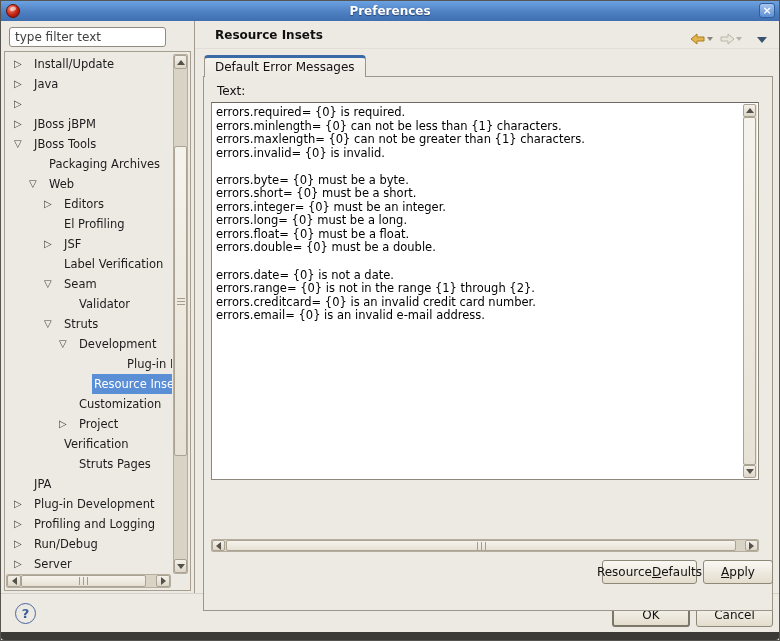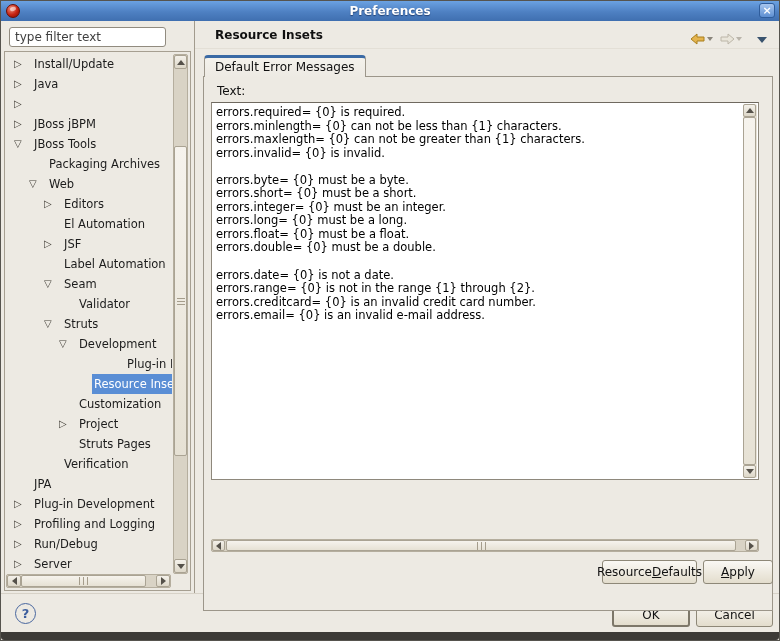--- a/index.html
+++ b/index.html
@@ -142,29 +142,29 @@
         <div class="tree-row" style="padding-left: 23px;">
           <span class="tree-arrow">▽</span>
           <span class="tree-label">Web</span>
         </div>
         <div class="tree-row" style="padding-left: 38px;">
           <span class="tree-arrow">▷</span>
           <span class="tree-label">Editors</span>
         </div>
         <div class="tree-row" style="padding-left: 38px;">
           <span class="tree-arrow"></span>
-          <span class="tree-label">El Automation</span>
+          <span class="tree-label">El Profiling</span>
         </div>
         <div class="tree-row" style="padding-left: 38px;">
           <span class="tree-arrow">▷</span>
           <span class="tree-label">JSF</span>
         </div>
         <div class="tree-row" style="padding-left: 38px;">
           <span class="tree-arrow"></span>
-          <span class="tree-label">Label Automation</span>
+          <span class="tree-label">Label Verification</span>
         </div>
         <div class="tree-row" style="padding-left: 38px;">
           <span class="tree-arrow">▽</span>
           <span class="tree-label">Seam</span>
         </div>
         <div class="tree-row" style="padding-left: 53px;">
           <span class="tree-arrow"></span>
           <span class="tree-label">Validator</span>
         </div>
         <div class="tree-row" style="padding-left: 38px;">
@@ -184,27 +184,27 @@
           <span class="tree-label">Resource Insets</span>
         </div>
         <div class="tree-row" style="padding-left: 53px;">
           <span class="tree-arrow"></span>
           <span class="tree-label">Customization</span>
         </div>
         <div class="tree-row" style="padding-left: 53px;">
           <span class="tree-arrow">▷</span>
           <span class="tree-label">Project</span>
         </div>
+        <div class="tree-row" style="padding-left: 38px;">
+          <span class="tree-arrow"></span>
+          <span class="tree-label">Verification</span>
+        </div>
         <div class="tree-row" style="padding-left: 53px;">
           <span class="tree-arrow"></span>
           <span class="tree-label">Struts Pages</span>
-        </div>
-        <div class="tree-row" style="padding-left: 38px;">
-          <span class="tree-arrow"></span>
-          <span class="tree-label">Verification</span>
         </div>
         <div class="tree-row" style="padding-left: 8px;">
           <span class="tree-arrow"></span>
           <span class="tree-label">JPA</span>
         </div>
         <div class="tree-row" style="padding-left: 8px;">
           <span class="tree-arrow">▷</span>
           <span class="tree-label">Plug-in Development</span>
         </div>
         <div class="tree-row" style="padding-left: 8px;">

